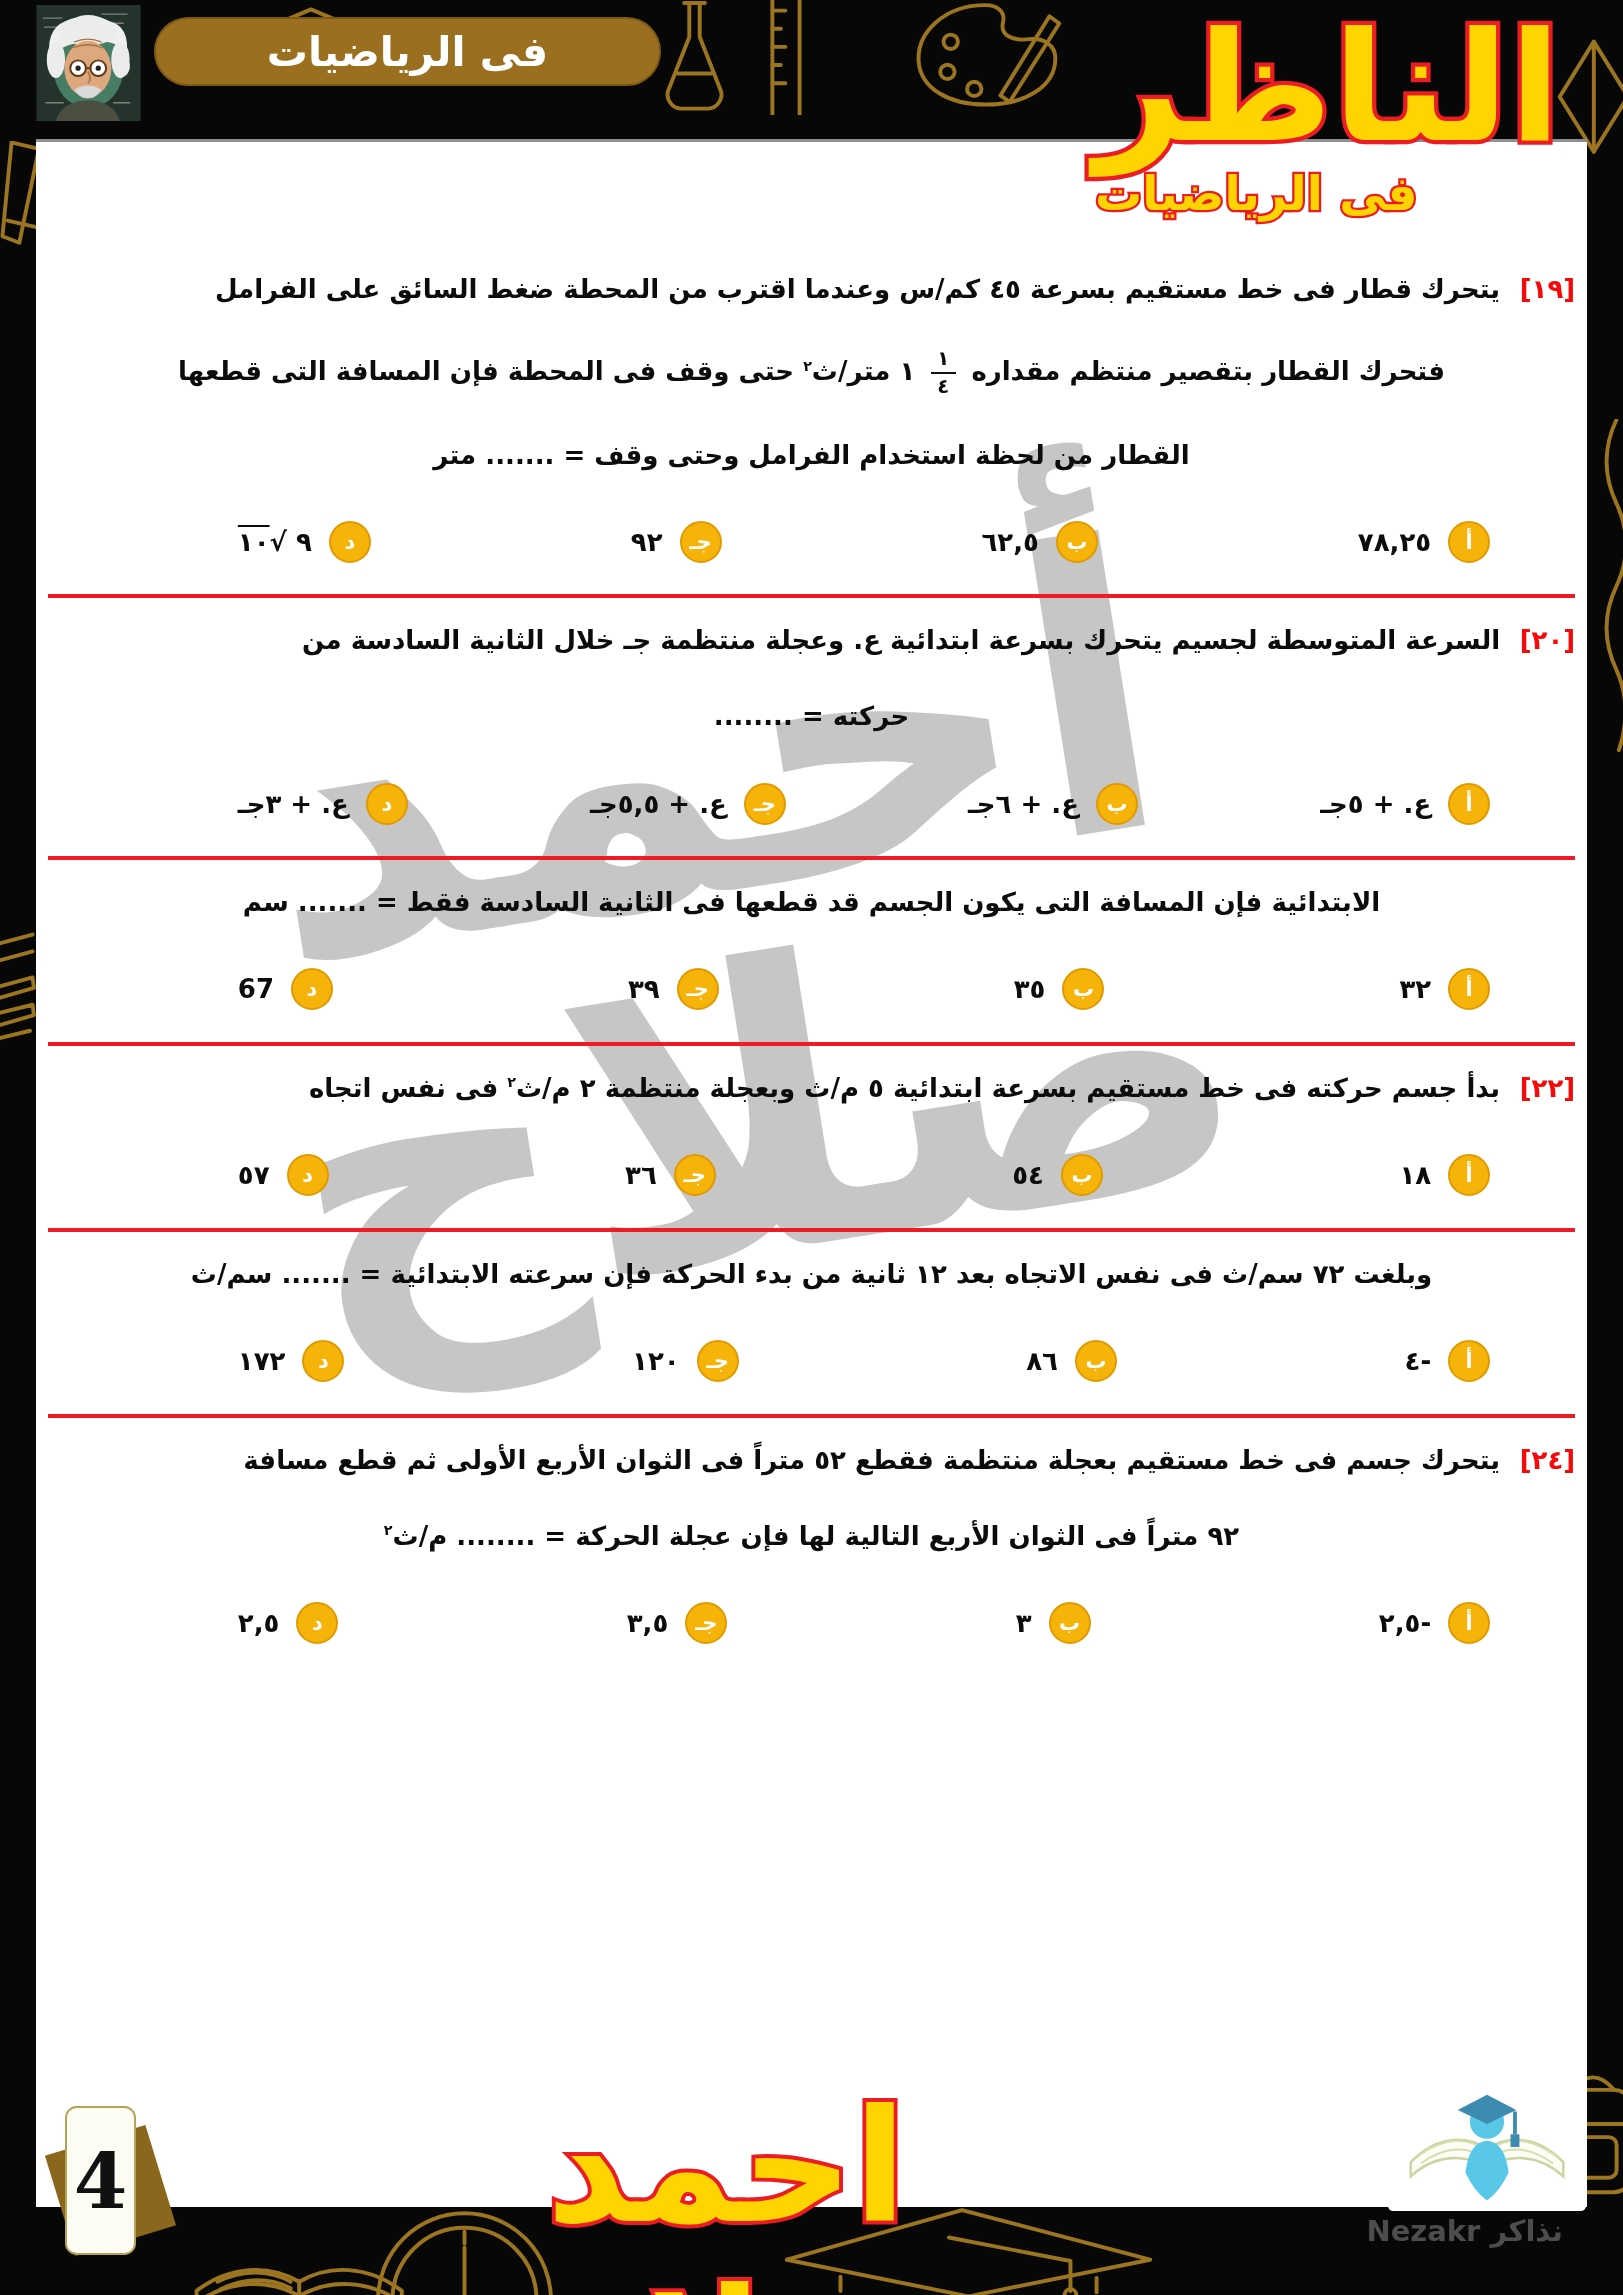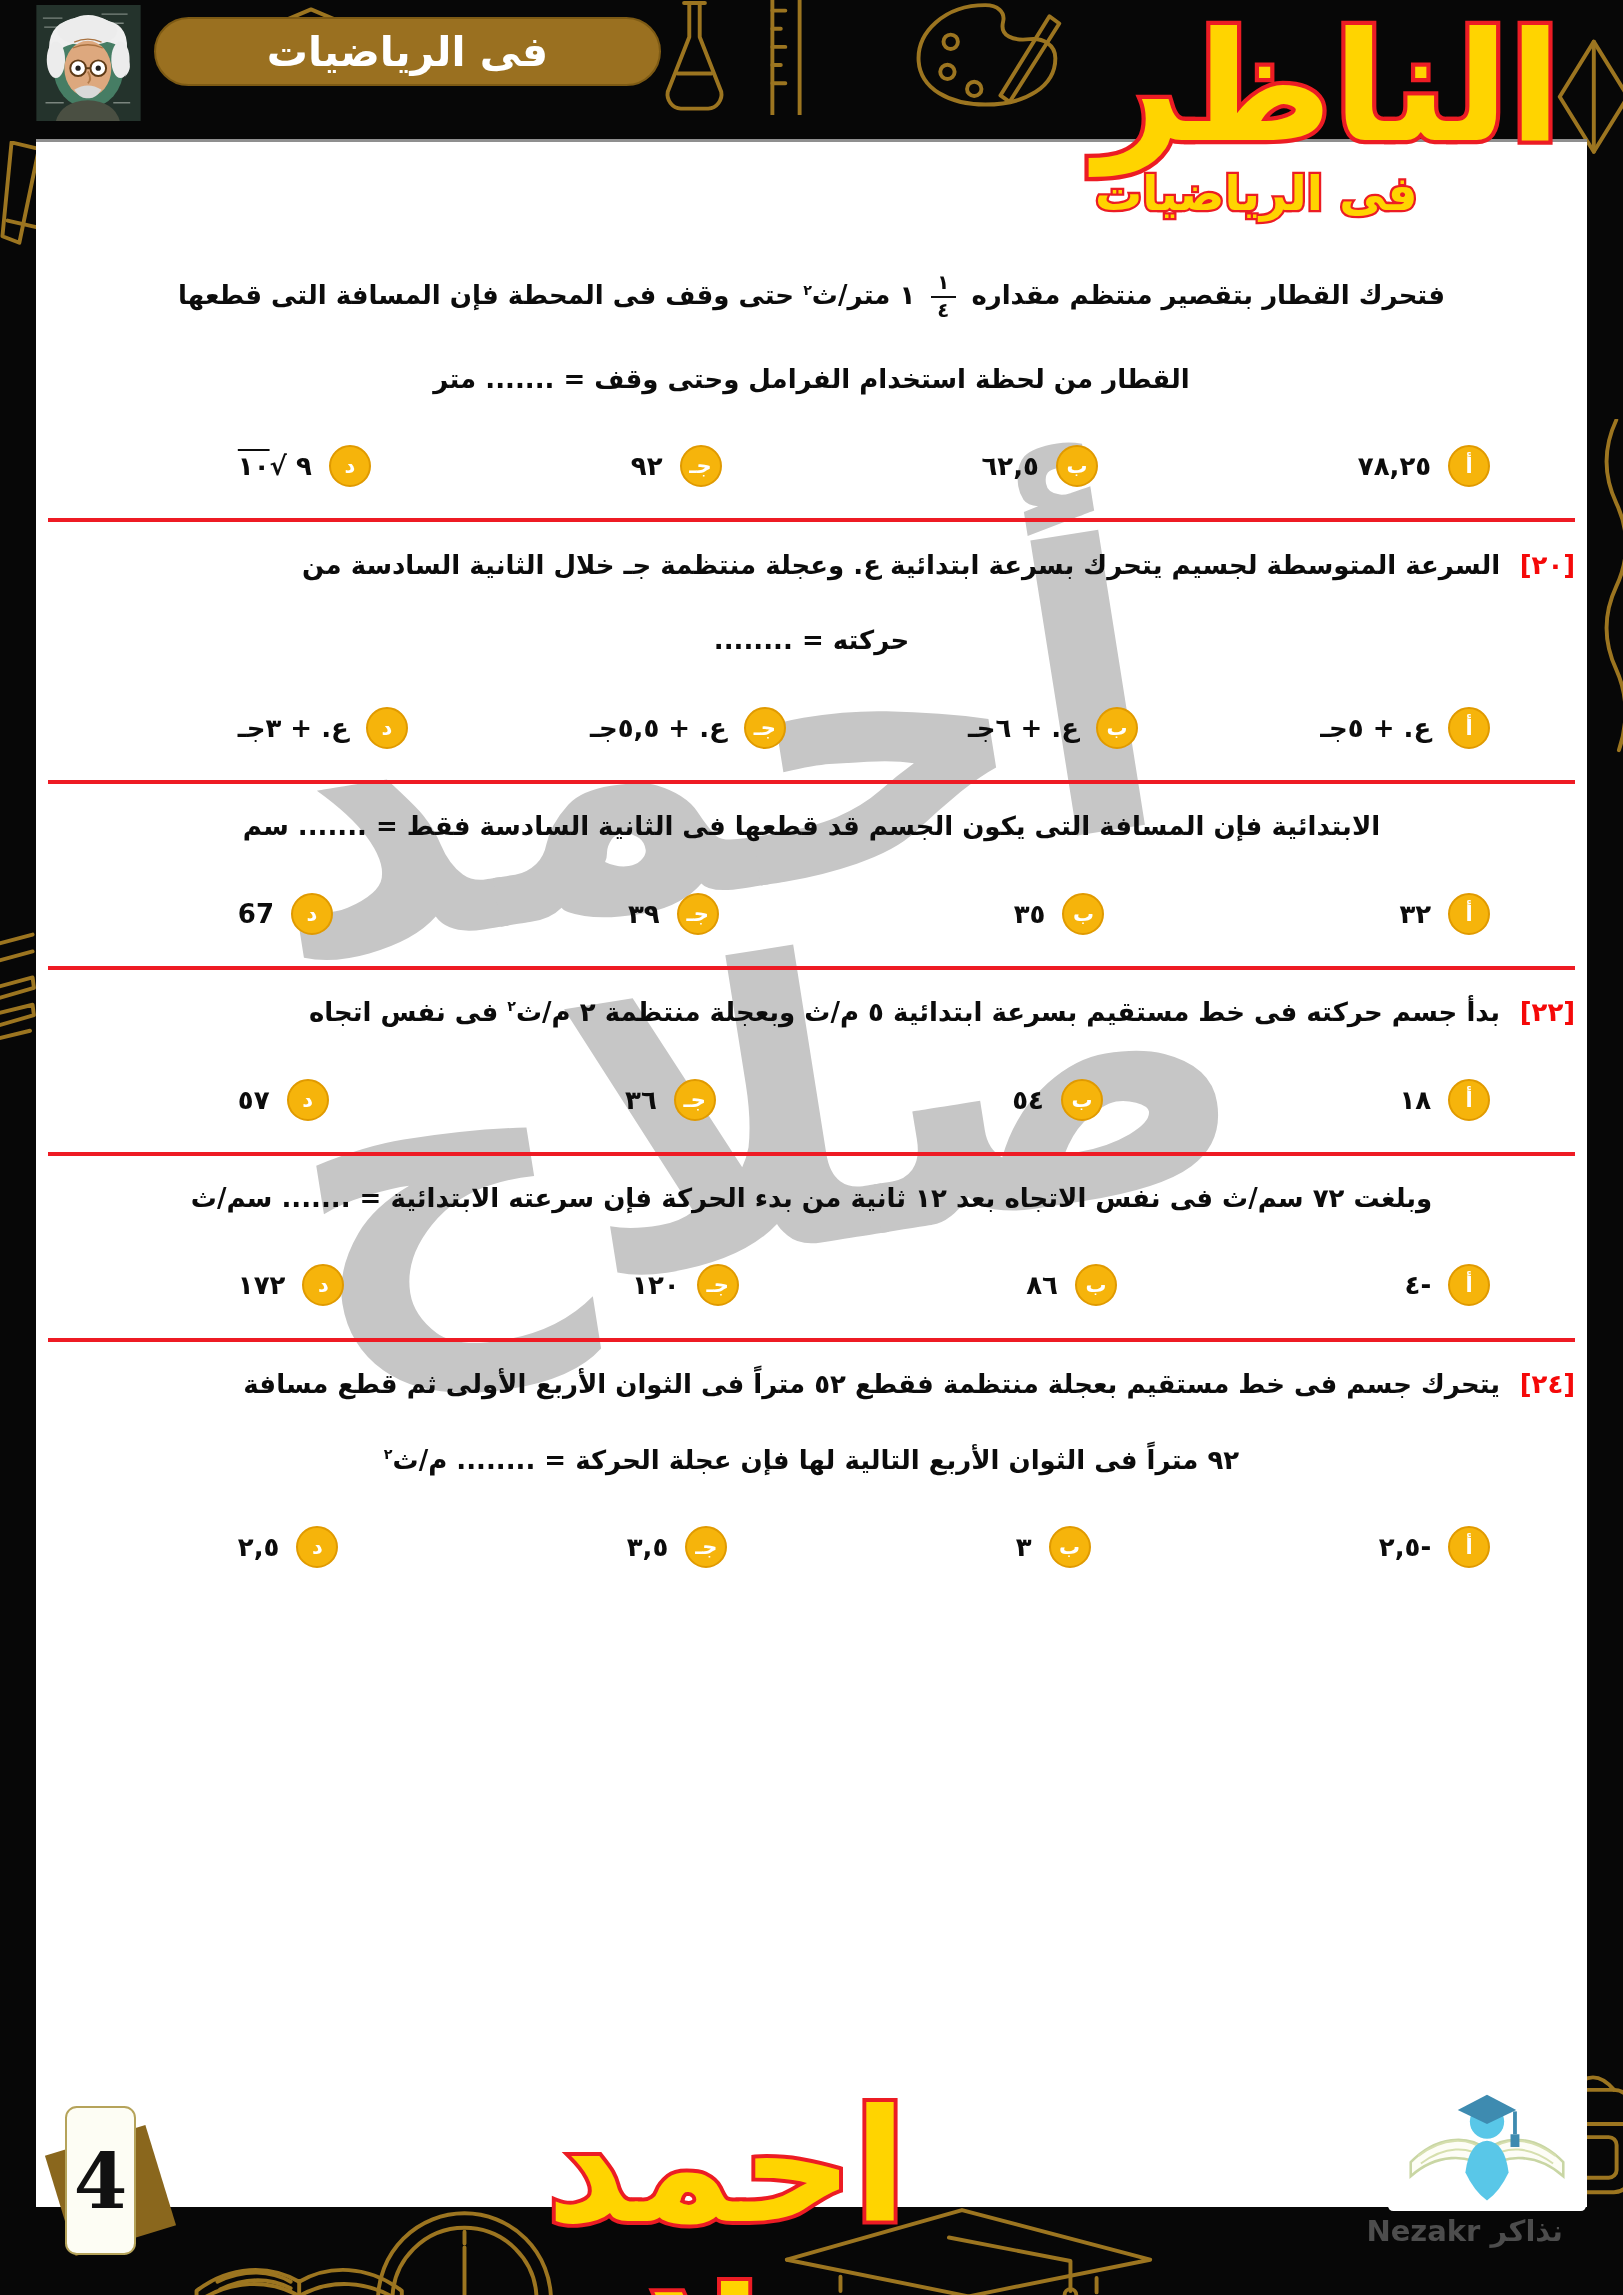--- a/index.html
+++ b/index.html
@@ -159,20 +159,23 @@
   <rect x="12" y="44" width="116" height="156" rx="26"></rect>
     <path d="M38 44 q32 -38 64 0"></path>
   <rect x="34" y="116" width="72" height="62" rx="12"></rect>
     <path d="M12 96 h116"></path>
 </svg>
 
 <div class="panel">
   <div class="watermark">أحمد صلاح</div>
   <div class="questions">
       <section class="question">
+    <div class="qline first">
+      <span class="qnum">[١٩]</span>
+    <span>يتحرك قطار فى خط مستقيم بسرعة ٤٥ كم/س وعندما اقترب من المحطة ضغط السائق على الفرامل</span></div>
     <div class="qline"><span>فتحرك القطار بتقصير منتظم مقداره </span><span class="frac">
             <span class="top">١</span>
             <span class="bot">٤</span>
           </span><span> ١ متر/ث</span><sup class="sup">٢</sup><span> حتى وقف فى المحطة فإن المسافة التى قطعها</span></div>
         <div class="qline"><span>القطار من لحظة استخدام الفرامل وحتى وقف = ....... متر</span></div>
         <div class="answers">
           <div class="answer">
             <span class="badge">أ</span>
             <span class="aval"><span>٧٨,٢٥</span></span>
           </div>

